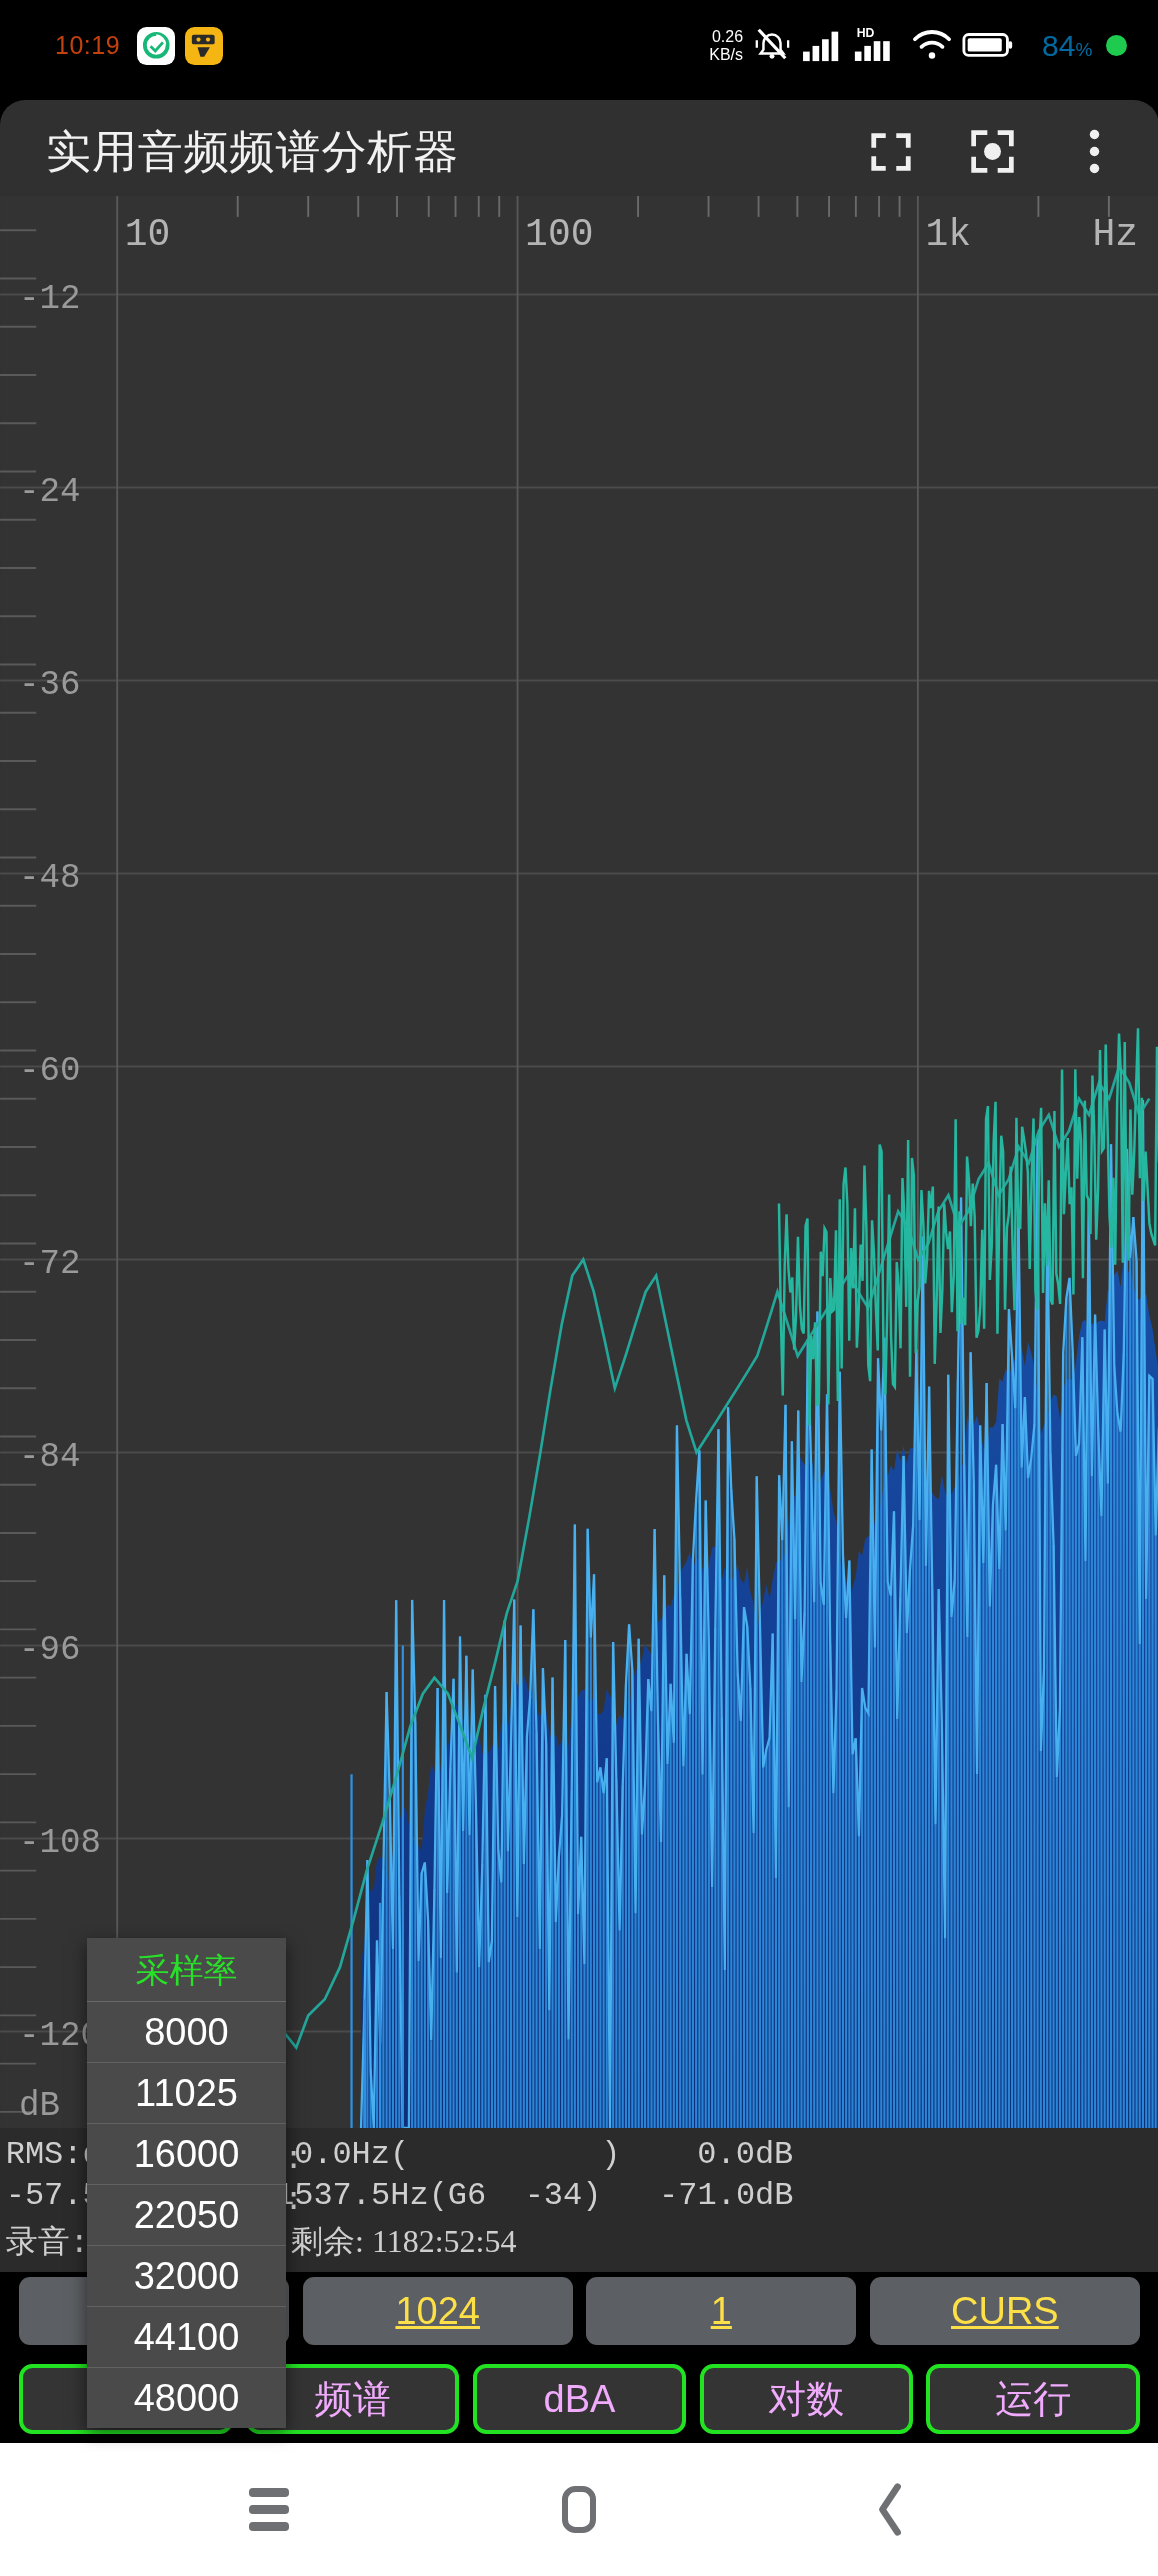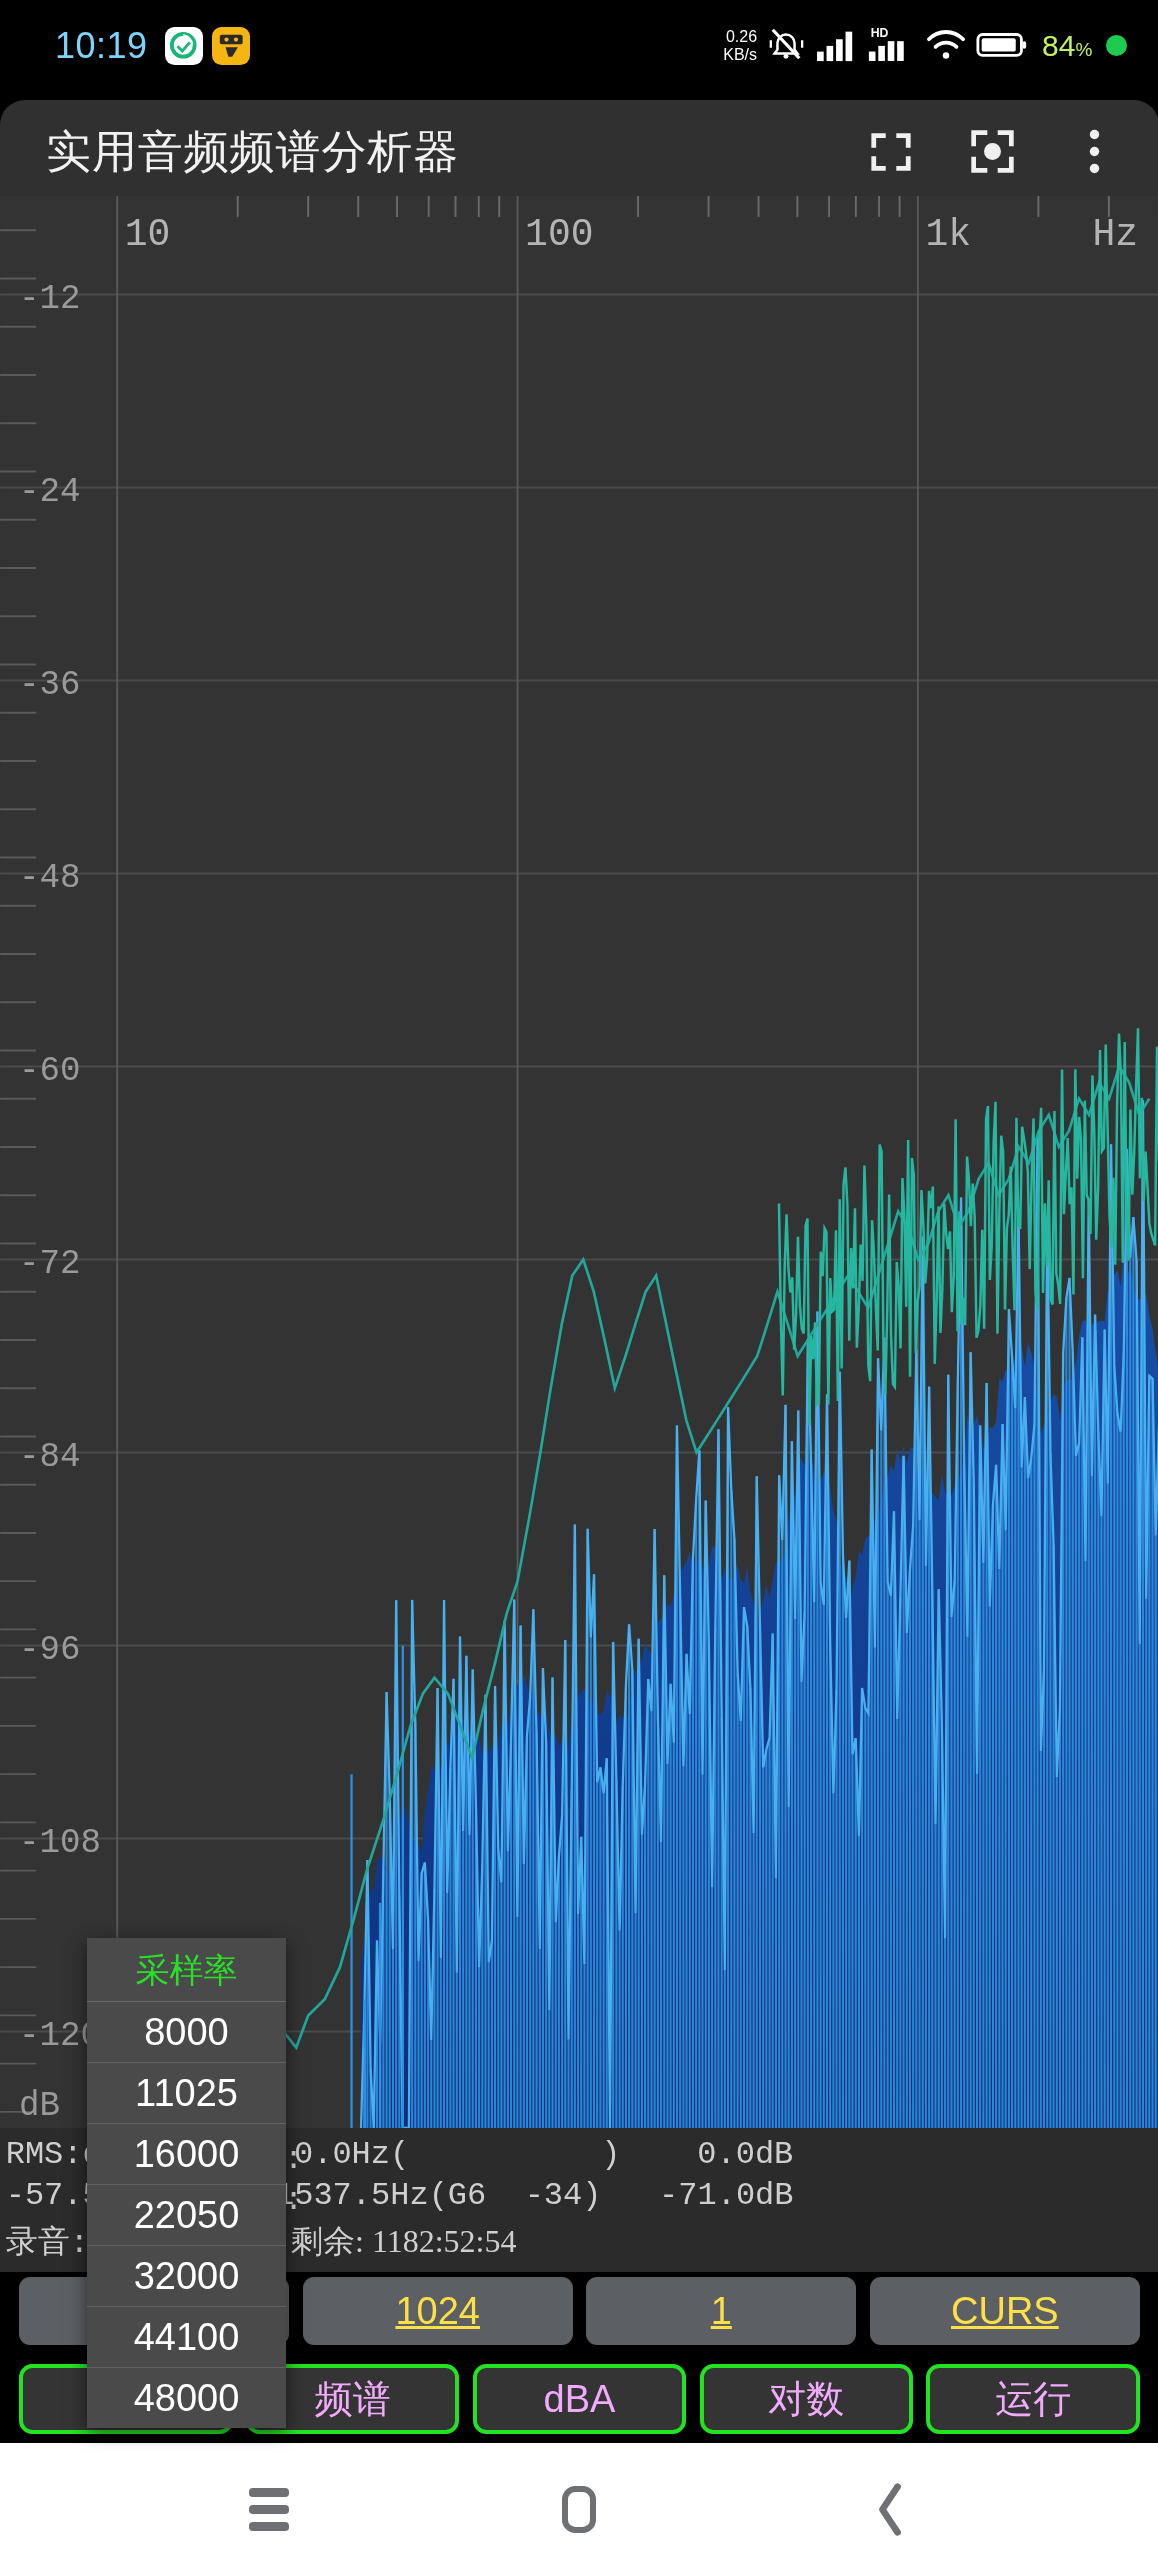--- a/index.html
+++ b/index.html
@@ -10,30 +10,30 @@
     overflow: hidden;
   }
   .phone { position: relative; width: 1159px; height: 2576px; background: #000; }
 
   
   .statusbar {
     position: absolute; top: 0; left: 0; width: 1159px; height: 91px;
     background: #000; display: flex; align-items: center;
     padding: 0 32px 0 55px;
   }
-  .sb-time { color: #7dd3fc; font-size: 36px; letter-spacing: 0.5px; font-family: "Liberation Sans", sans-serif; }
+  .sb-time { color: #c2410c; font-size: 25px; letter-spacing: 0.5px; font-family: "Liberation Sans", sans-serif; }
   .sb-left-icons { display: flex; align-items: center; gap: 9.5px; margin-left: 17px; }
   .appicon { width: 38px; height: 38px; border-radius: 9.5px; display:flex; align-items:center; justify-content:center; }
   .appicon.white { background: #fff; }
   .appicon.yellow { background: #f5b512; }
   .sb-spacer { flex: 1; }
   .sb-right { display: flex; align-items: center; gap: 8px; }
   .netspeed { color: #fff; font-size: 16px; line-height: 18px; text-align: right; }
   .sb-icon { display: block; }
-  .sb-batt-txt { color: #bef264; font-size: 30px; margin-left: 5px; }
+  .sb-batt-txt { color: #0369a1; font-size: 30px; margin-left: 19px; }
   .sb-batt-pct { font-size: 19px; }
   .green-dot { width: 21px; height: 21px; border-radius: 50%; background: #1ecb4f; margin-left: 5.7px; }
 
   
   .appbar {
     position: absolute; top: 100px; left: 0; width: 1159px; height: 103px;
     background: #303030;
     border-top-left-radius: 25px; border-top-right-radius: 25px;
     display: flex; align-items: center; padding: 0 38px 0 46px;
   }

